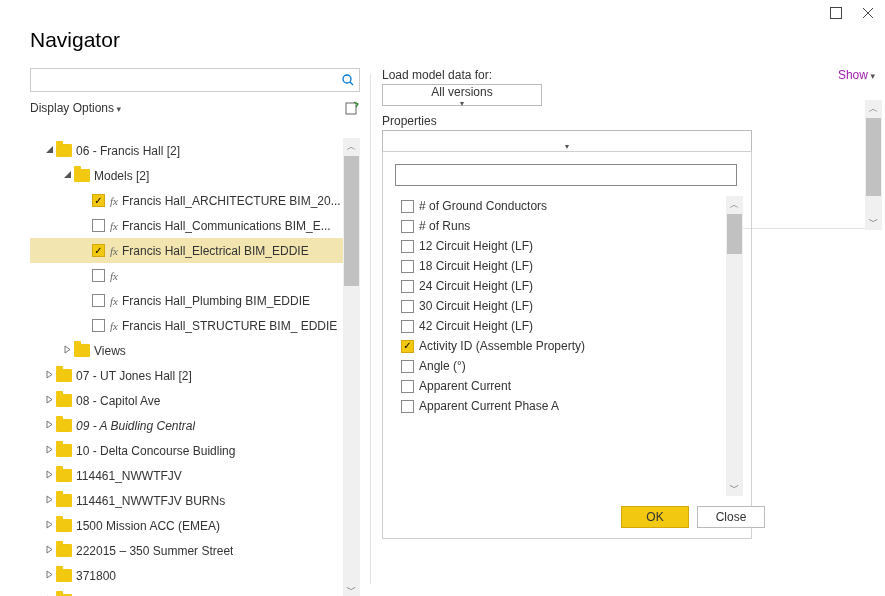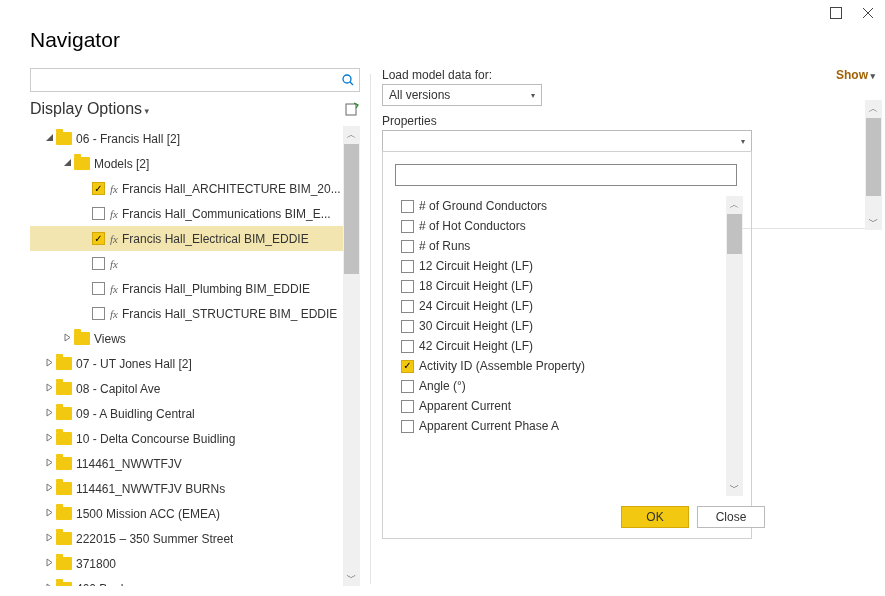--- a/index.html
+++ b/index.html
@@ -5,21 +5,21 @@
 * { margin: 0; padding: 0; box-sizing: border-box; font-family: "Segoe UI", Tahoma, sans-serif; }
 body { background: #fff; width: 885px; height: 596px; overflow: hidden; position: relative; }
 .window-controls { position: absolute; top: 6px; right: 10px; display: flex; gap: 18px; }
 .window-controls span { width: 14px; height: 14px; display: inline-block; cursor: default; color: #444; }
 .title { font-size: 21px; font-weight: 300; color: #000000; padding: 28px 0 0 30px; }
 .main { display: flex; padding: 16px 10px 0 30px; }
 .left-pane { width: 330px; }
 .search-box { display: flex; border: 1px solid #ccc; background: #fff; height: 24px; margin-bottom: 8px; }
 .search-box input { flex: 1; border: none; outline: none; padding: 0 6px; font-size: 12px; }
 .search-box .icon { width: 22px; display: flex; align-items: center; justify-content: center; color: #0078d4; font-size: 12px; }
-.display-options { display: flex; justify-content: space-between; align-items: center; font-size: 16px; color: #333; margin-bottom: 8px; }
+.display-options { display: flex; justify-content: space-between; align-items: center; font-size: 12px; color: #333; margin-bottom: 22px; }
 .display-options .label::after { content: ' ▾'; font-size: 9px; color: #555; }
 .refresh-icon { width: 16px; height: 16px; color: #333; }
 .tree-wrap { position: relative; height: 460px; overflow: hidden; }
 .tree { font-size: 12px; color: #333; }
 .tree-item { display: flex; align-items: center; height: 25px; white-space: nowrap; overflow: hidden; }
 .expander { width: 14px; text-align: center; color: #666; font-size: 9px; flex-shrink: 0; }
 .folder-icon { width: 16px; height: 13px; background: #f2c811; border-radius: 1px; position: relative; margin-right: 4px; flex-shrink: 0; }
 .folder-icon::before { content: ''; position: absolute; top: -3px; left: 0; width: 7px; height: 3px; background: #f2c811; border-radius: 1px 1px 0 0; }
 .checkbox { width: 13px; height: 13px; border: 1px solid #888; background: #fff; margin-right: 5px; flex-shrink: 0; display: flex; align-items: center; justify-content: center; font-size: 10px; line-height: 1; }
 .checkbox.checked { background: #f2c811; border-color: #d4a808; color: #000; }
@@ -28,36 +28,36 @@
 .checkbox.indeterminate::after { content: ''; width: 9px; height: 9px; background: #f2c811; display: block; }
 .fx-icon { font-style: italic; color: #666; font-size: 11px; margin-right: 4px; flex-shrink: 0; font-family: serif; }
 .tree-label { overflow: hidden; text-overflow: ellipsis; }
 .tree-item.selected { background: #f2e5b0; }
 .left-scroll { position: absolute; right: 0; top: 0; width: 17px; height: 100%; background: #f0f0f0; display: flex; flex-direction: column; align-items: center; }
 .left-scroll .arrow { height: 17px; display: flex; align-items: center; justify-content: center; color: #555; font-size: 10px; width: 100%; }
 .left-scroll .thumb { width: 15px; background: #c1c1c1; }
 .right-pane { flex: 1; padding-left: 22px; display: flex; position: relative; }
 .content { flex: 1; font-size: 11px; color: #333; }
 .field-label { font-size: 12px; margin-bottom: 2px; }
-.dropdown { border: 1px solid #bbb; background: #fff; height: 22px; display: flex; align-items: center; padding: 0 6px; width: 160px; justify-content: space-between; font-size: 12px; margin-bottom: 8px; }
+.dropdown { border: 1px solid #bbb; background: #fff; height: 22px; display: flex; align-items: center; padding: 0 6px; width: 160px; justify-content: space-between; font-size: 12px; margin-bottom: 8px; flex-direction: column; }
 .dropdown .dd-arrow { font-size: 8px; color: #555; }
 .prop-dropdown { width: 370px; margin-bottom: 0; }
 .prop-panel { border: 1px solid #d0d0d0; width: 370px; padding: 12px 8px 10px 12px; position: relative; margin-top: -1px; }
 .prop-search { border: 1px solid #888; height: 22px; margin-bottom: 10px; width: 342px; }
 .prop-search input { border: none; outline: none; width: 100%; height: 100%; padding: 0 6px; font-size: 12px; }
 .prop-list-wrap { position: relative; height: 300px; overflow: hidden; }
 .prop-list { font-size: 12px; }
 .prop-item { display: flex; align-items: center; height: 20px; padding-left: 6px; }
 .prop-scroll { position: absolute; right: 0; top: 0; width: 17px; height: 100%; background: #f0f0f0; display: flex; flex-direction: column; align-items: center; }
 .prop-scroll .thumb { width: 15px; background: #c1c1c1; }
 .buttons { display: flex; justify-content: flex-end; gap: 8px; margin-top: 10px; width: 370px; }
 .btn { width: 68px; height: 22px; border: 1px solid #bbb; background: #fff; font-size: 12px; display: flex; align-items: center; justify-content: center; }
 .btn.primary { background: #f2c811; border-color: #d4a808; }
 .far-right { width: 36px; display: flex; flex-direction: column; align-items: flex-end; padding-top: 0; }
-.show-dd { font-size: 12px; color: #a16207; white-space: nowrap; font-weight: bold; }
+.show-dd { font-size: 12px; color: #a21caf; white-space: nowrap; }
 .show-dd::after { content: ' ▾'; font-size: 9px; color: #555; }
 .outer-scroll { position: absolute; right: 3px; top: 100px; width: 17px; height: 130px; background: #f0f0f0; display: flex; flex-direction: column; align-items: center; }
 .divider { position: absolute; top: 74px; left: 370px; width: 1px; height: 510px; background: #e3e3e3; }
 .hdivider { position: absolute; top: 228px; left: 740px; width: 130px; height: 1px; background: #e3e3e3; }
 svg.icon-svg { width: 14px; height: 14px; }
 </style>
 </head>
 <body>
 
 <div class="window-controls">
@@ -160,21 +160,21 @@
             <span class="folder-icon"></span>
             <span class="tree-label">07 - UT Jones Hall [2]</span>
           </div>
           <div class="tree-item" style="padding-left: 12px;">
             <span class="expander"><svg width="9" height="9" viewBox="0 0 9 9">
                 <path d="M2 1 L7 4.5 L2 8 Z" fill="none" stroke="#777" stroke-width="1"></path>
               </svg></span>
             <span class="folder-icon"></span>
             <span class="tree-label">08 - Capitol Ave</span>
           </div>
-          <div class="tree-item" style="padding-left: 12px;">
+          <div class="tree-item" style="padding-left: 12px; font-style: italic;">
             <span class="expander"><svg width="9" height="9" viewBox="0 0 9 9">
                 <path d="M2 1 L7 4.5 L2 8 Z" fill="none" stroke="#777" stroke-width="1"></path>
               </svg></span>
             <span class="folder-icon"></span>
             <span class="tree-label">09 - A Buidling Central</span>
           </div>
           <div class="tree-item" style="padding-left: 12px;">
             <span class="expander"><svg width="9" height="9" viewBox="0 0 9 9">
                 <path d="M2 1 L7 4.5 L2 8 Z" fill="none" stroke="#777" stroke-width="1"></path>
               </svg></span>
@@ -250,24 +250,20 @@
           <input type="text" placeholder="" style="">
         </div>
         <div class="prop-list-wrap">
           <div class="prop-list" id="prop-root">
               <div class="prop-item">
                 <span class="checkbox"></span>
                 <span># of Ground Conductors</span>
               </div>
               <div class="prop-item">
                 <span class="checkbox"></span>
-                <span># of Hot Conductors</span>
-              </div>
-              <div class="prop-item">
-                <span class="checkbox"></span>
                 <span># of Runs</span>
               </div>
               <div class="prop-item">
                 <span class="checkbox"></span>
                 <span>12 Circuit Height (LF)</span>
               </div>
               <div class="prop-item">
                 <span class="checkbox"></span>
                 <span>18 Circuit Height (LF)</span>
               </div>

